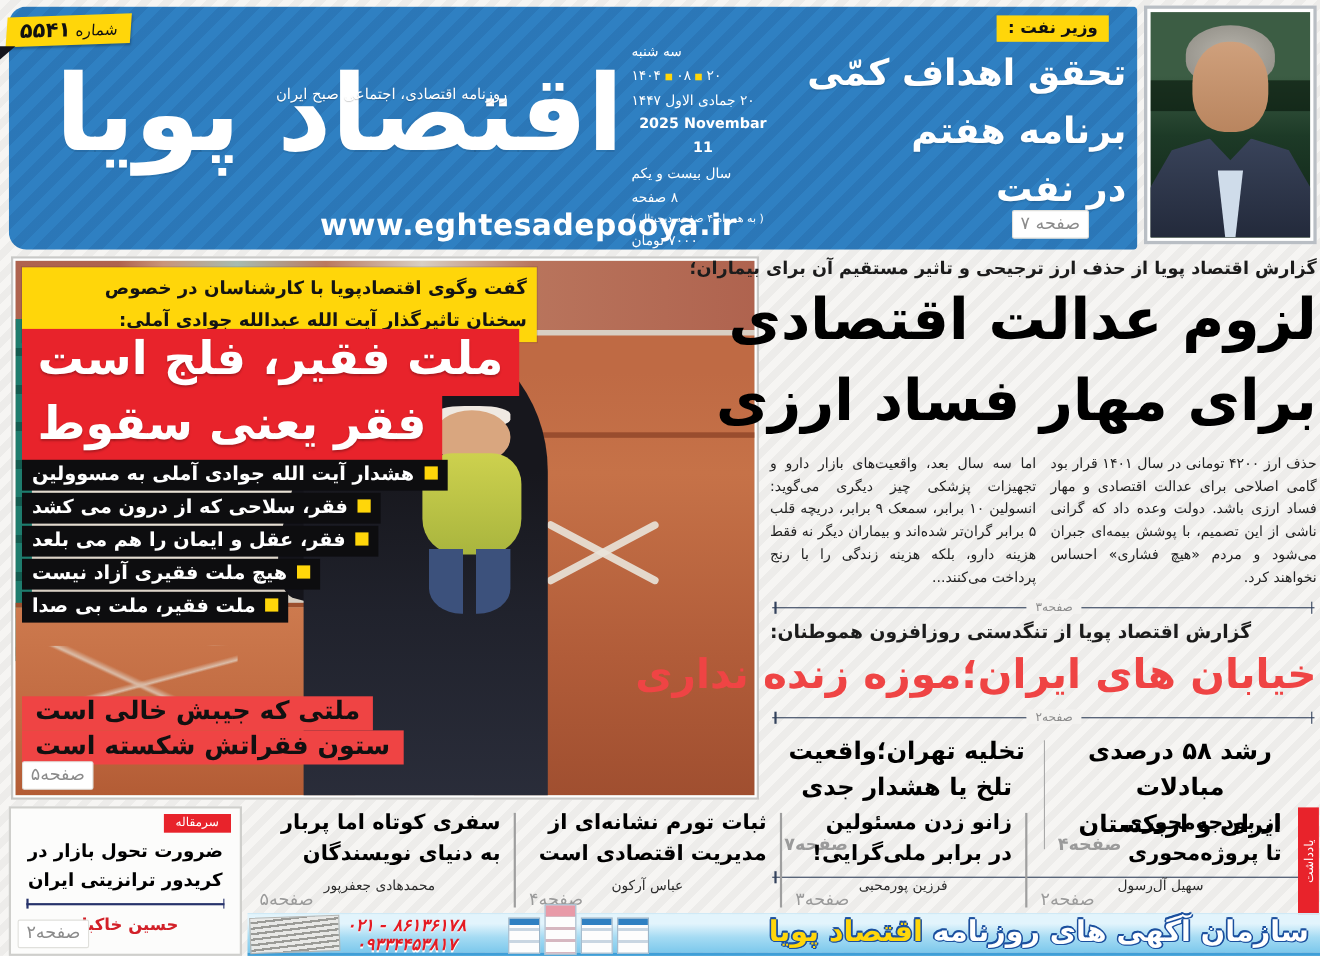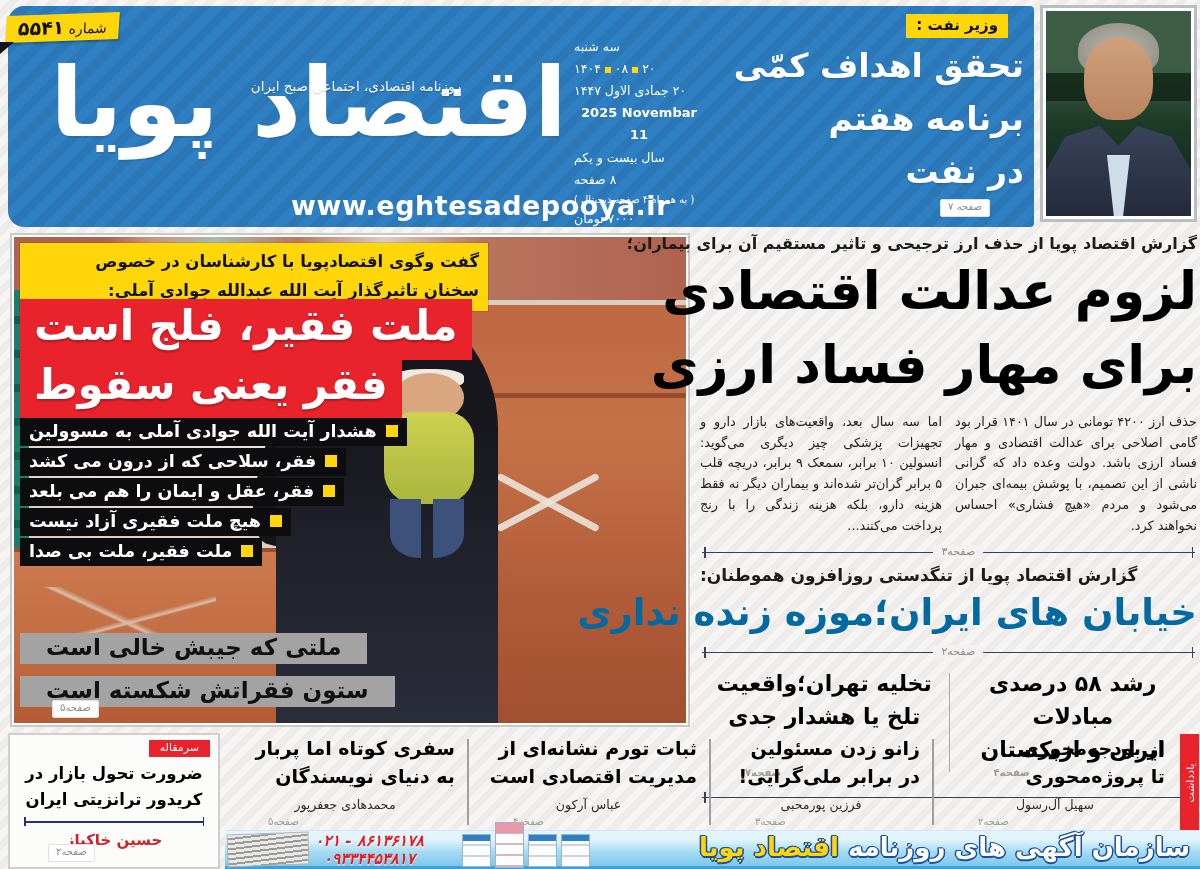--- a/index.html
+++ b/index.html
@@ -59,22 +59,22 @@
     background:#ffd60a; color:#111; font-size:15px; font-weight:bold;
     padding:2px 10px 4px; direction:rtl;
   }
   .oil-headline {
     position:absolute; right:10px; top:34px; width:300px;
     color:#fff; font-size:33px; font-weight:bold; line-height:1.6;
     text-align:right; direction:rtl; text-shadow:0 1px 2px rgba(0,0,0,.18);
   }
   .page-badge {
     display:inline-block; background:#fff; border:1px solid #e0e0dc;
-    color:#8b8b8b; font-size:10px; padding:0 7px 2px; border-radius:2px;
-    direction:rtl; line-height:1.4;margin-left:32px;
+    color:#8b8b8b; font-size:16px; padding:0 7px 2px; border-radius:2px;
+    direction:rtl; line-height:1.4;
   }
   .oil-page { position:absolute; right:44px; bottom:10px; }
 
   
   .minister {
     position:absolute; left:1040px; top:5px; width:157px; height:217px;
     background:#fff; border:3px solid #b9bec4; padding:3px;
   }
   .mp-scene { position:relative; width:100%; height:100%; overflow:hidden;
     background:linear-gradient(180deg,#3c5d44 0 28%,#1d3a27 55%,#0e2114); }
@@ -143,22 +143,22 @@
   .red1 { top:62px; } .red2 { top:121px; }
   .bullets { position:absolute; left:6px; top:181px; }
   .bullet-row {
     display:table; background:#0d0d0f; color:#fff; direction:rtl;
     font-size:17.5px; font-weight:600; padding:3px 9px 5px; margin-bottom:2px;
     white-space:nowrap;
   }
   .bsq { display:inline-block; width:12px; height:12px; background:#ffd60a; margin-left:9px; }
   .captions { position:absolute; left:6px; top:396px; }
   .cap-row {
-    display:table; background:#a3a3a3; color:#111; direction:rtl;
-    font-size:23px; font-weight:bold; padding:1px 26px 4px; margin-bottom:12px;
+    display:table; background:#ef4444; color:#111; direction:rtl;
+    font-size:23px; font-weight:bold; padding:1px 12px 4px; margin-bottom:0;
     white-space:nowrap;
   }
   .photo-page { position:absolute; left:6px; bottom:5px; }
 
   
   .right-col { position:absolute; left:700px; top:234px; width:497px; }
   .kicker { direction:rtl; text-align:left; color:#1c1c1c; font-weight:700; font-size:16px; white-space:nowrap; }
   .main-hl { direction:rtl; text-align:center; color:#000; font-weight:900;
     font-size:52px; line-height:1.42; white-space:nowrap; letter-spacing:-1px;
     margin-top:2px; }
@@ -166,21 +166,21 @@
     font-size:12.8px; line-height:1.63; color:#222; text-align:justify; }
   .body-cols > div { flex:1; }
   .rule { position:relative; height:16px; margin:8px 2px 4px; }
   .rule::before { content:""; position:absolute; left:0; right:0; top:7px; height:1.5px; background:#33425c; }
   .rule i { position:absolute; left:2px; top:2px; width:1.5px; height:11px; background:#33425c; }
   .rule em { position:absolute; right:2px; top:2px; width:1.5px; height:11px; background:#33425c; }
   .rule .rlabel {
     position:absolute; left:52%; top:0; transform:translateX(-50%);
     background:#f3f2f0; color:#8b8b8b; font-size:11px; padding:0 8px; direction:rtl; font-style:normal;
   }
-  .street-hl { direction:rtl; text-align:center; color:#0369a1; font-weight:900;
+  .street-hl { direction:rtl; text-align:center; color:#ef4444; font-weight:900;
     font-size:37px; line-height:1.3; white-space:nowrap; letter-spacing:-1px; margin-top:4px; }
   .sub-row { display:flex; direction:rtl; position:relative; margin-top:6px; min-height:88px; }
   .sub-story { flex:1; direction:rtl; text-align:center; font-size:22px; font-weight:800;
     color:#000; line-height:1.5; position:relative; padding-bottom:16px; }
   .sub-story .page-badge { position:absolute; left:6px; bottom:0; border:none; background:transparent; color:#9a9a9a; }
   .sub-vline { position:absolute; left:50%; top:6px; bottom:10px; width:1.5px; background:#a9a9a9; }
 
   
   .note-tab { position:absolute; left:1180px; top:734px; width:19px; height:98px; background:#e8232b; }
   .note-tab span { position:absolute; left:50%; top:50%; transform:translate(-50%,-50%) rotate(-90deg);

